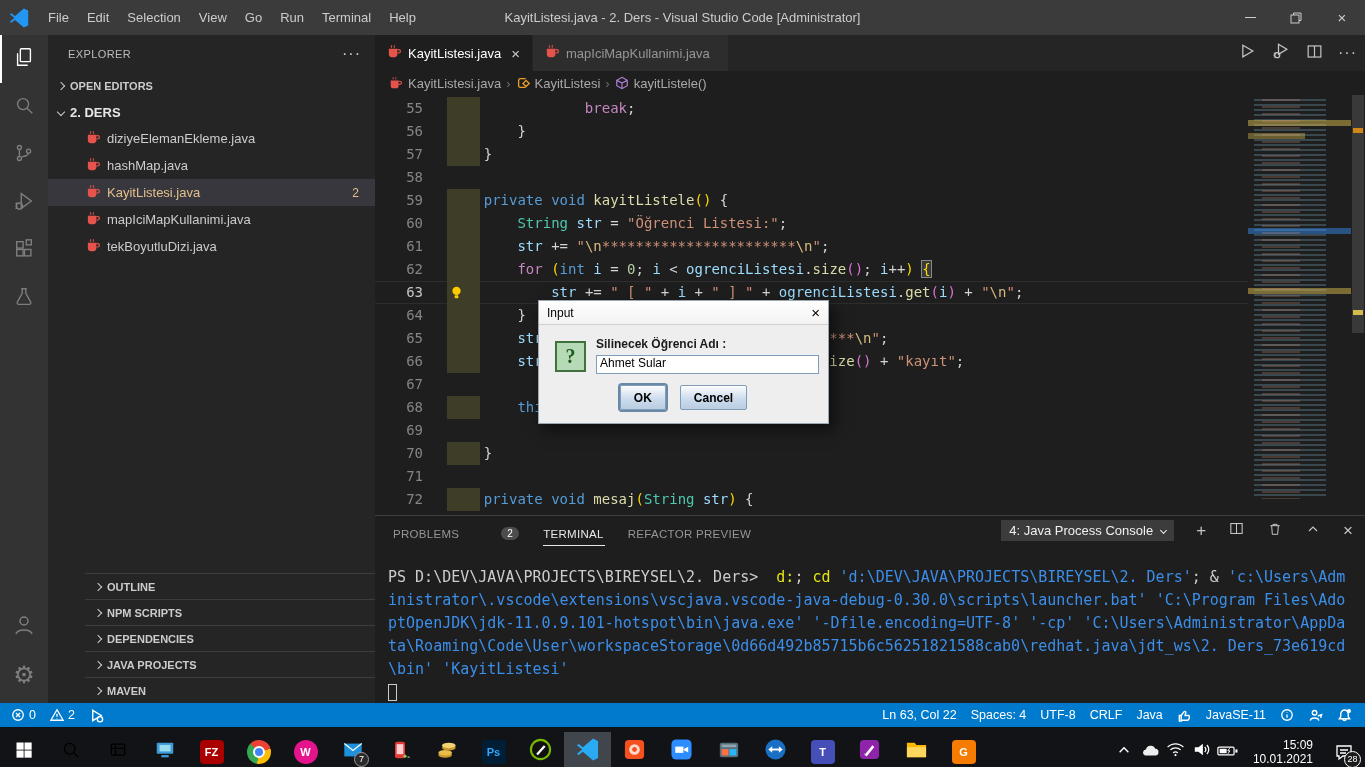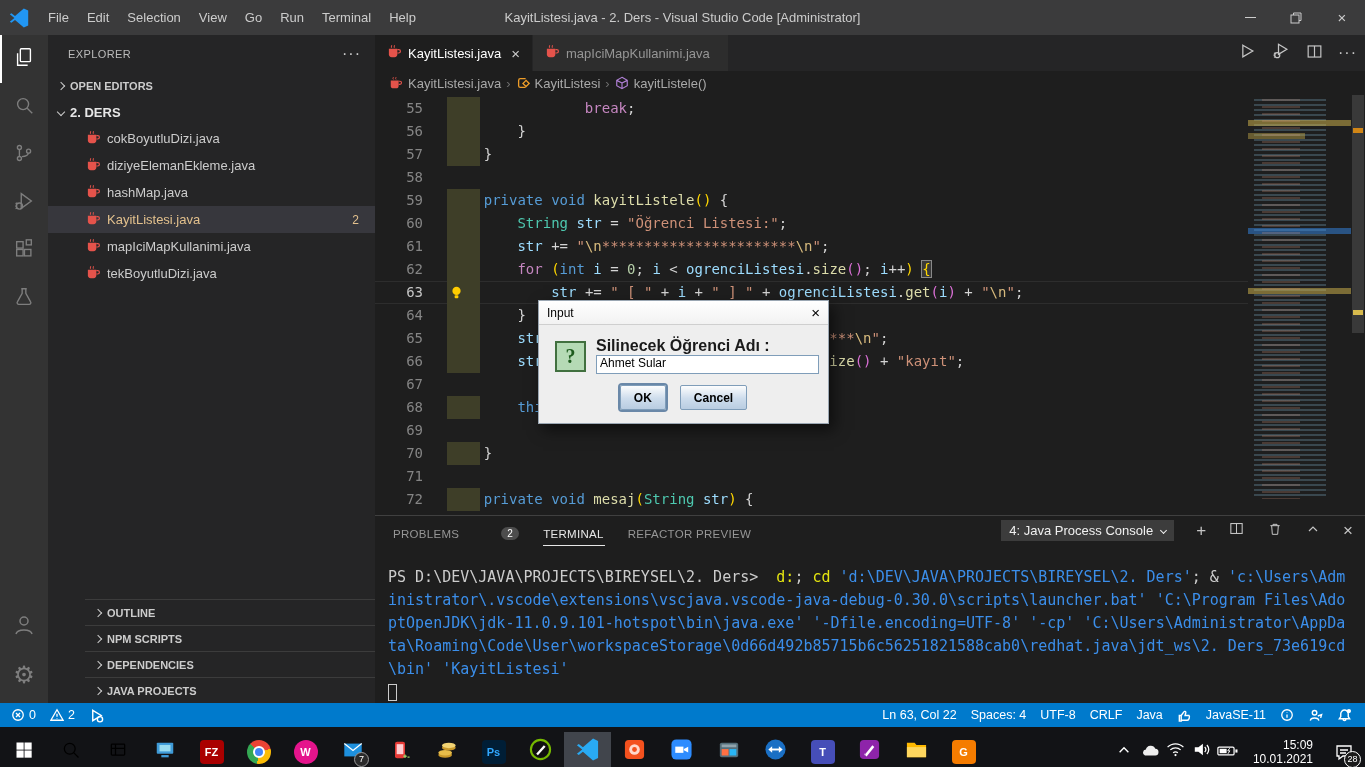--- a/index.html
+++ b/index.html
@@ -94,21 +94,21 @@
   .t-cursor { display:inline-block; width:9px; height:17px; border:1px solid #cccccc; vertical-align:middle; }
 
   
   .jdialog { position:absolute; left:538px; top:300px; width:291px; height:124px; z-index:10;
      border:1px solid #9ba7b3; box-shadow:5px 6px 14px rgba(0,0,0,.55); background:#eeeeee; }
   .jd-title { height:24px; background:linear-gradient(#ffffff,#f2f2f2); border-bottom:1px solid #cfcfcf; display:flex; align-items:center; padding:0 8px; font-size:12px; color:#000; }
   .jd-close { margin-left:auto; font-size:15px; color:#000; }
   .jd-body { position:relative; height:99px; }
   .jd-icon { position:absolute; left:16px; top:16px; width:31px; height:31px; background:#b5dab5; border:2px solid #41703f;
      color:#1e5c1e; font-family:"Liberation Serif", serif; font-weight:bold; font-size:20px; display:flex; align-items:center; justify-content:center; }
-  .jd-label { position:absolute; left:57px; top:12px; font-size:16px; font-weight:bold; color:#1a1a1a; }
+  .jd-label { position:absolute; left:57px; top:12px; font-size:12px; font-weight:bold; color:#1a1a1a; }
   .jd-input { position:absolute; left:57px; top:30px; width:223px; height:19px; background:#ffffff; border:1px solid #7f9db9; font-size:12px; font-family:"Liberation Sans", sans-serif; color:#000; padding:0 3px; }
   .jd-btnrow { position:absolute; left:0; right:0; top:60px; display:flex; justify-content:center; gap:14px; }
   .jd-btn { height:25px; padding:0 13px; font-size:12px; font-weight:bold; color:#000;
      background:linear-gradient(#fdfdfd,#cddcec 55%,#b9cde1); border:1px solid #7f9db9; border-radius:2px; }
   .jd-btn.default { box-shadow:0 0 0 2px #6a88a8; }
 
   
   .statusbar { position:absolute; left:0; top:703px; width:1365px; height:24px; background:#007acc; color:#ffffff; display:flex; align-items:center; font-size:12.5px; z-index:6; }
   .st-item { display:flex; align-items:center; gap:4px; padding:0 7px; height:24px; }
   .st-left { display:flex; margin-left:4px; }
@@ -237,80 +237,76 @@
       <span class="chev down" style="margin:0 6px;"></span>
       <span>2. DERS</span>
     </div>
     <div>
         <div class="file-row">
           <span><svg viewBox="0 0 16 16" width="15" height="15">
               <path fill="#e5534b" d="M2 5h9v6a3 3 0 0 1-3 3H5a3 3 0 0 1-3-3z"></path>
               <path fill="none" stroke="#e5534b" stroke-width="1.3" d="M11 6h1.5a1.8 1.8 0 0 1 0 3.6H11"></path>
               <path fill="none" stroke="#e5534b" stroke-width="1.1" d="M5 1.3c0 1-1 1.6 0 2.6 M8 1.3c0 1-1 1.6 0 2.6"></path>
             </svg></span>
-          <span class="fname">cokBoyutluDizi.java</span>
+          <span class="fname">diziyeElemanEkleme.java</span>
         </div>
         <div class="file-row">
           <span><svg viewBox="0 0 16 16" width="15" height="15">
               <path fill="#e5534b" d="M2 5h9v6a3 3 0 0 1-3 3H5a3 3 0 0 1-3-3z"></path>
               <path fill="none" stroke="#e5534b" stroke-width="1.3" d="M11 6h1.5a1.8 1.8 0 0 1 0 3.6H11"></path>
               <path fill="none" stroke="#e5534b" stroke-width="1.1" d="M5 1.3c0 1-1 1.6 0 2.6 M8 1.3c0 1-1 1.6 0 2.6"></path>
             </svg></span>
-          <span class="fname">diziyeElemanEkleme.java</span>
+          <span class="fname">hashMap.java</span>
+        </div>
+        <div class="file-row selected modified">
+          <span><svg viewBox="0 0 16 16" width="15" height="15">
+              <path fill="#e5534b" d="M2 5h9v6a3 3 0 0 1-3 3H5a3 3 0 0 1-3-3z"></path>
+              <path fill="none" stroke="#e5534b" stroke-width="1.3" d="M11 6h1.5a1.8 1.8 0 0 1 0 3.6H11"></path>
+              <path fill="none" stroke="#e5534b" stroke-width="1.1" d="M5 1.3c0 1-1 1.6 0 2.6 M8 1.3c0 1-1 1.6 0 2.6"></path>
+            </svg></span>
+          <span class="fname">KayitListesi.java</span>
+          <span class="file-badge">2</span>
         </div>
         <div class="file-row">
           <span><svg viewBox="0 0 16 16" width="15" height="15">
               <path fill="#e5534b" d="M2 5h9v6a3 3 0 0 1-3 3H5a3 3 0 0 1-3-3z"></path>
               <path fill="none" stroke="#e5534b" stroke-width="1.3" d="M11 6h1.5a1.8 1.8 0 0 1 0 3.6H11"></path>
               <path fill="none" stroke="#e5534b" stroke-width="1.1" d="M5 1.3c0 1-1 1.6 0 2.6 M8 1.3c0 1-1 1.6 0 2.6"></path>
             </svg></span>
-          <span class="fname">hashMap.java</span>
-        </div>
-        <div class="file-row selected modified">
-          <span><svg viewBox="0 0 16 16" width="15" height="15">
-              <path fill="#e5534b" d="M2 5h9v6a3 3 0 0 1-3 3H5a3 3 0 0 1-3-3z"></path>
-              <path fill="none" stroke="#e5534b" stroke-width="1.3" d="M11 6h1.5a1.8 1.8 0 0 1 0 3.6H11"></path>
-              <path fill="none" stroke="#e5534b" stroke-width="1.1" d="M5 1.3c0 1-1 1.6 0 2.6 M8 1.3c0 1-1 1.6 0 2.6"></path>
-            </svg></span>
-          <span class="fname">KayitListesi.java</span>
-          <span class="file-badge">2</span>
+          <span class="fname">mapIciMapKullanimi.java</span>
         </div>
         <div class="file-row">
           <span><svg viewBox="0 0 16 16" width="15" height="15">
               <path fill="#e5534b" d="M2 5h9v6a3 3 0 0 1-3 3H5a3 3 0 0 1-3-3z"></path>
               <path fill="none" stroke="#e5534b" stroke-width="1.3" d="M11 6h1.5a1.8 1.8 0 0 1 0 3.6H11"></path>
               <path fill="none" stroke="#e5534b" stroke-width="1.1" d="M5 1.3c0 1-1 1.6 0 2.6 M8 1.3c0 1-1 1.6 0 2.6"></path>
             </svg></span>
-          <span class="fname">mapIciMapKullanimi.java</span>
-        </div>
-        <div class="file-row">
-          <span><svg viewBox="0 0 16 16" width="15" height="15">
-              <path fill="#e5534b" d="M2 5h9v6a3 3 0 0 1-3 3H5a3 3 0 0 1-3-3z"></path>
-              <path fill="none" stroke="#e5534b" stroke-width="1.3" d="M11 6h1.5a1.8 1.8 0 0 1 0 3.6H11"></path>
-              <path fill="none" stroke="#e5534b" stroke-width="1.1" d="M5 1.3c0 1-1 1.6 0 2.6 M8 1.3c0 1-1 1.6 0 2.6"></path>
-            </svg></span>
           <span class="fname">tekBoyutluDizi.java</span>
         </div>
       </div>
     <div class="sb-sections">
         <div class="sb-row">
           <span class="chev right"></span>
           <span>OUTLINE</span>
         </div>
         <div class="sb-row">
           <span class="chev right"></span>
           <span>NPM SCRIPTS</span>
         </div>
         <div class="sb-row">
           <span class="chev right"></span>
           <span>DEPENDENCIES</span>
         </div>
         <div class="sb-row">
           <span class="chev right"></span>
           <span>JAVA PROJECTS</span>
+        </div>
+        <div class="sb-row">
+          <span class="chev right"></span>
+          <span>MAVEN</span>
         </div>
       </div>
   </div>
 
   <div class="editor">
     <div class="tabbar">
         <div class="tab active">
           <span><svg viewBox="0 0 16 16" width="15" height="15">
               <path fill="#e5534b" d="M2 5h9v6a3 3 0 0 1-3 3H5a3 3 0 0 1-3-3z"></path>
               <path fill="none" stroke="#e5534b" stroke-width="1.3" d="M11 6h1.5a1.8 1.8 0 0 1 0 3.6H11"></path>

